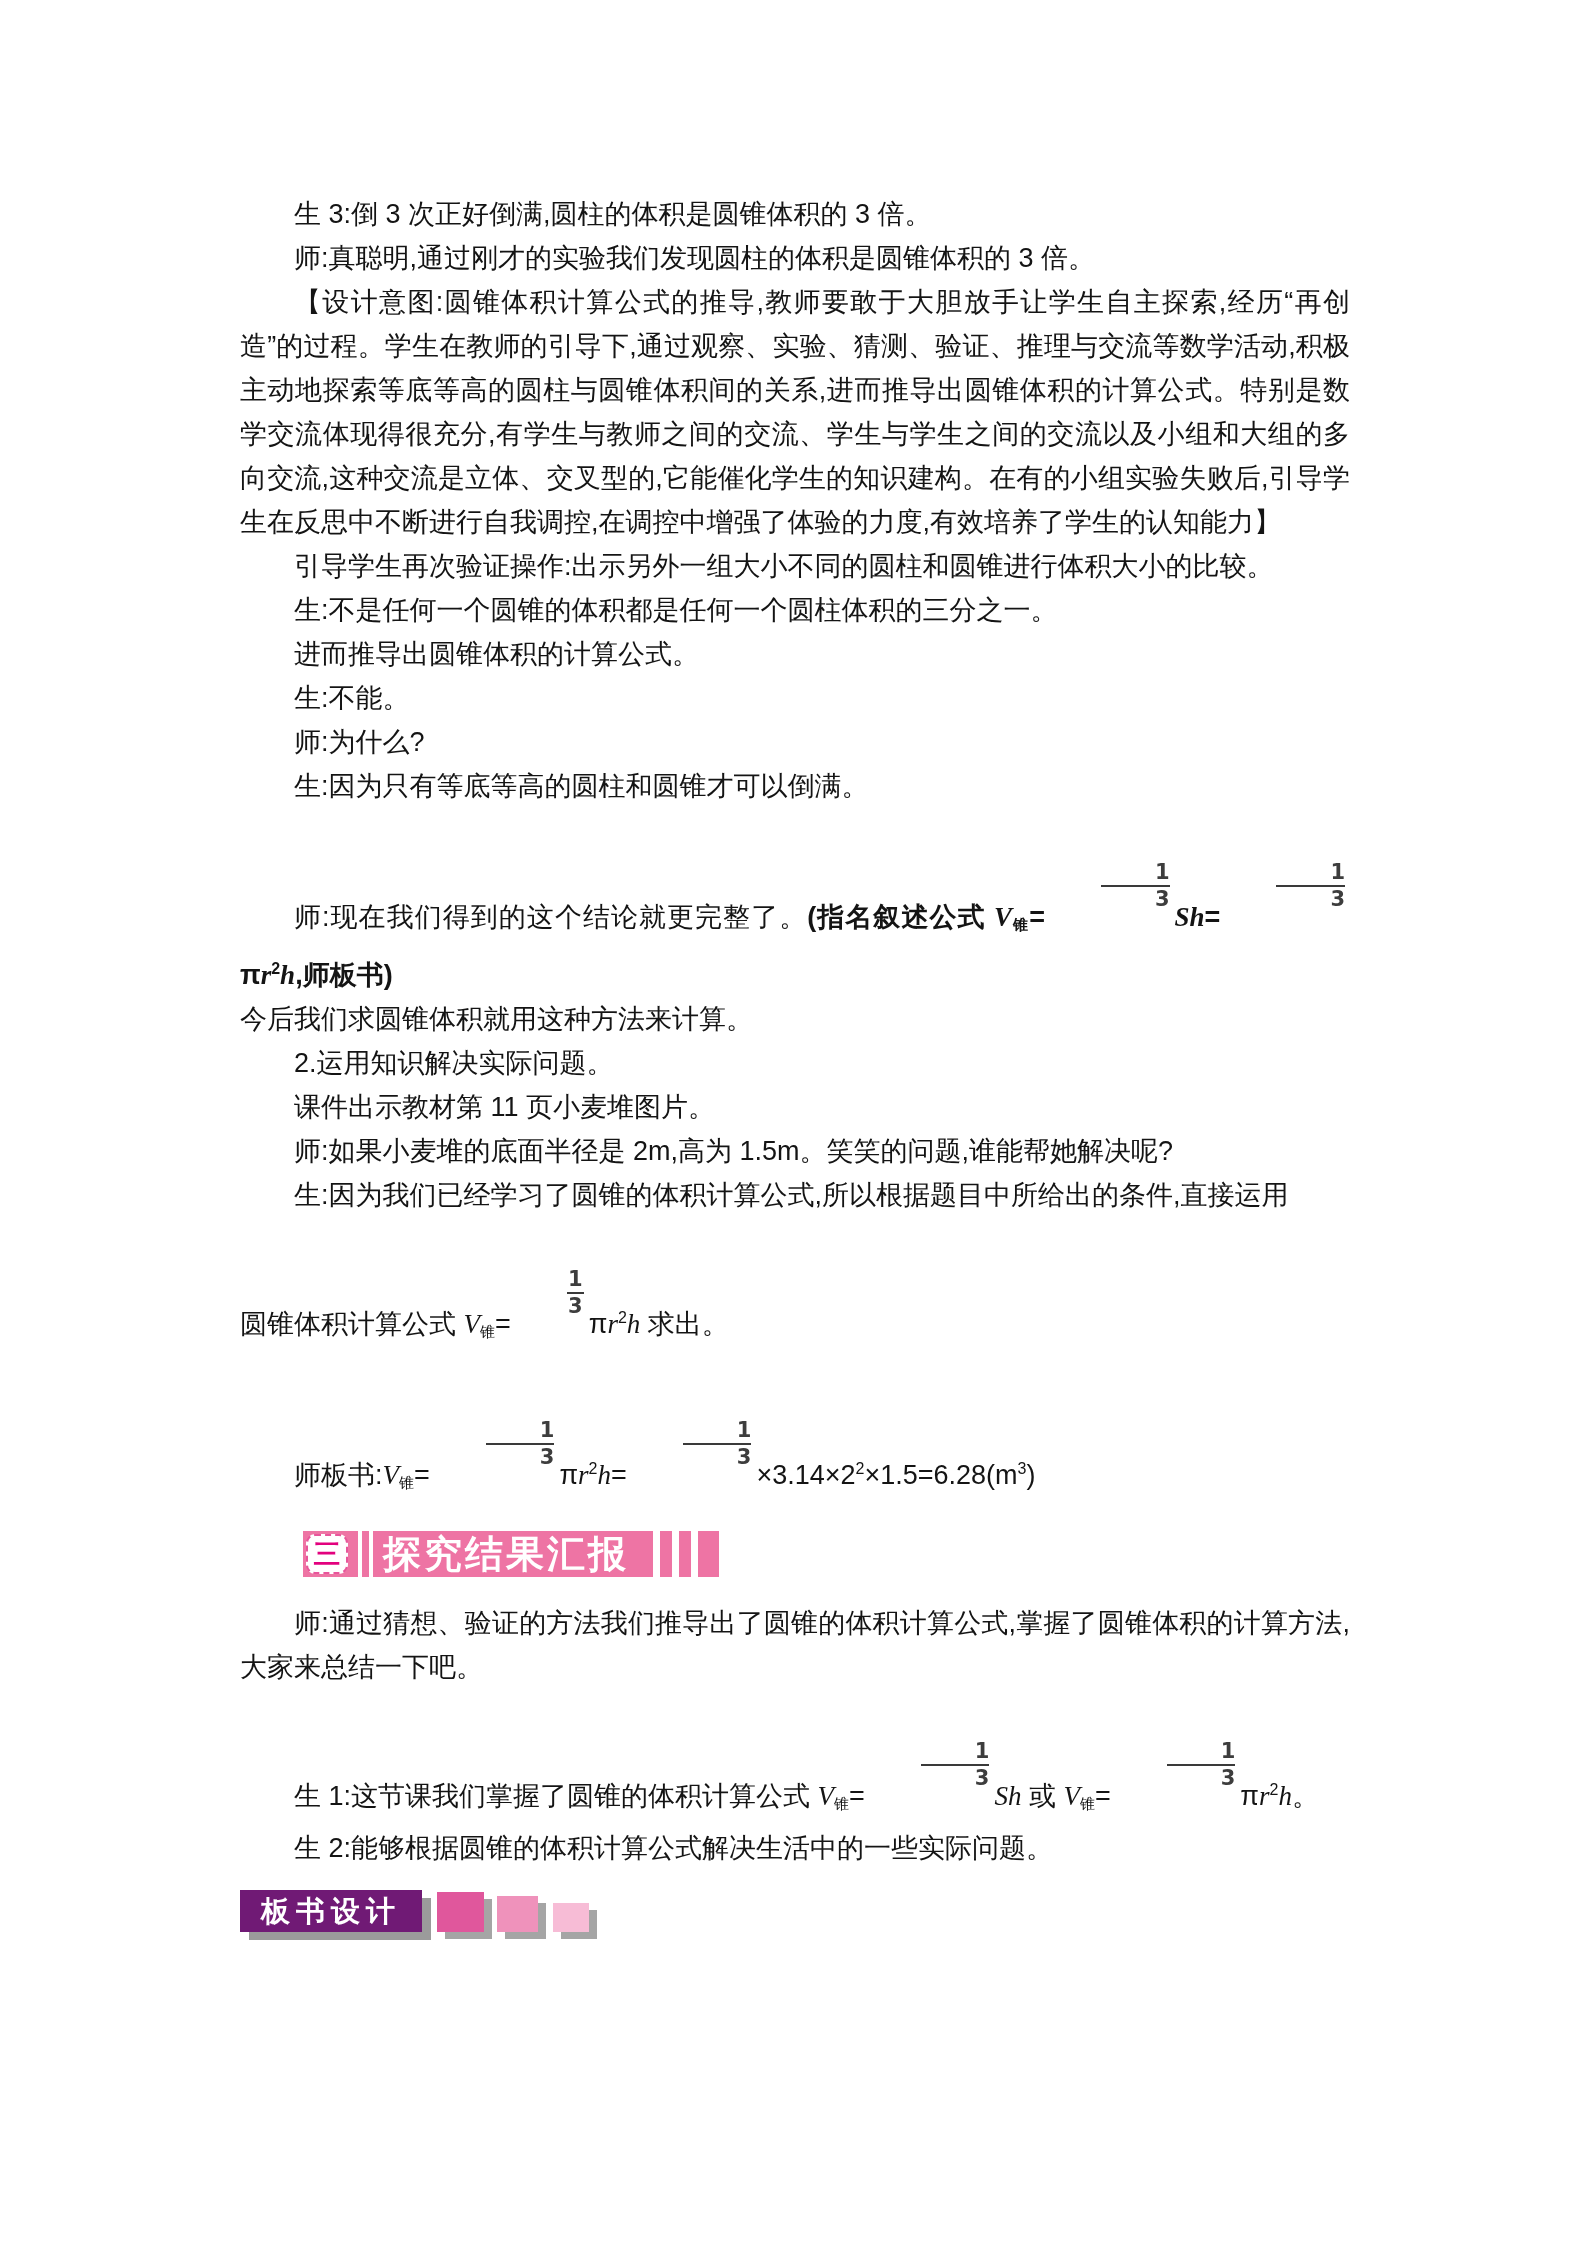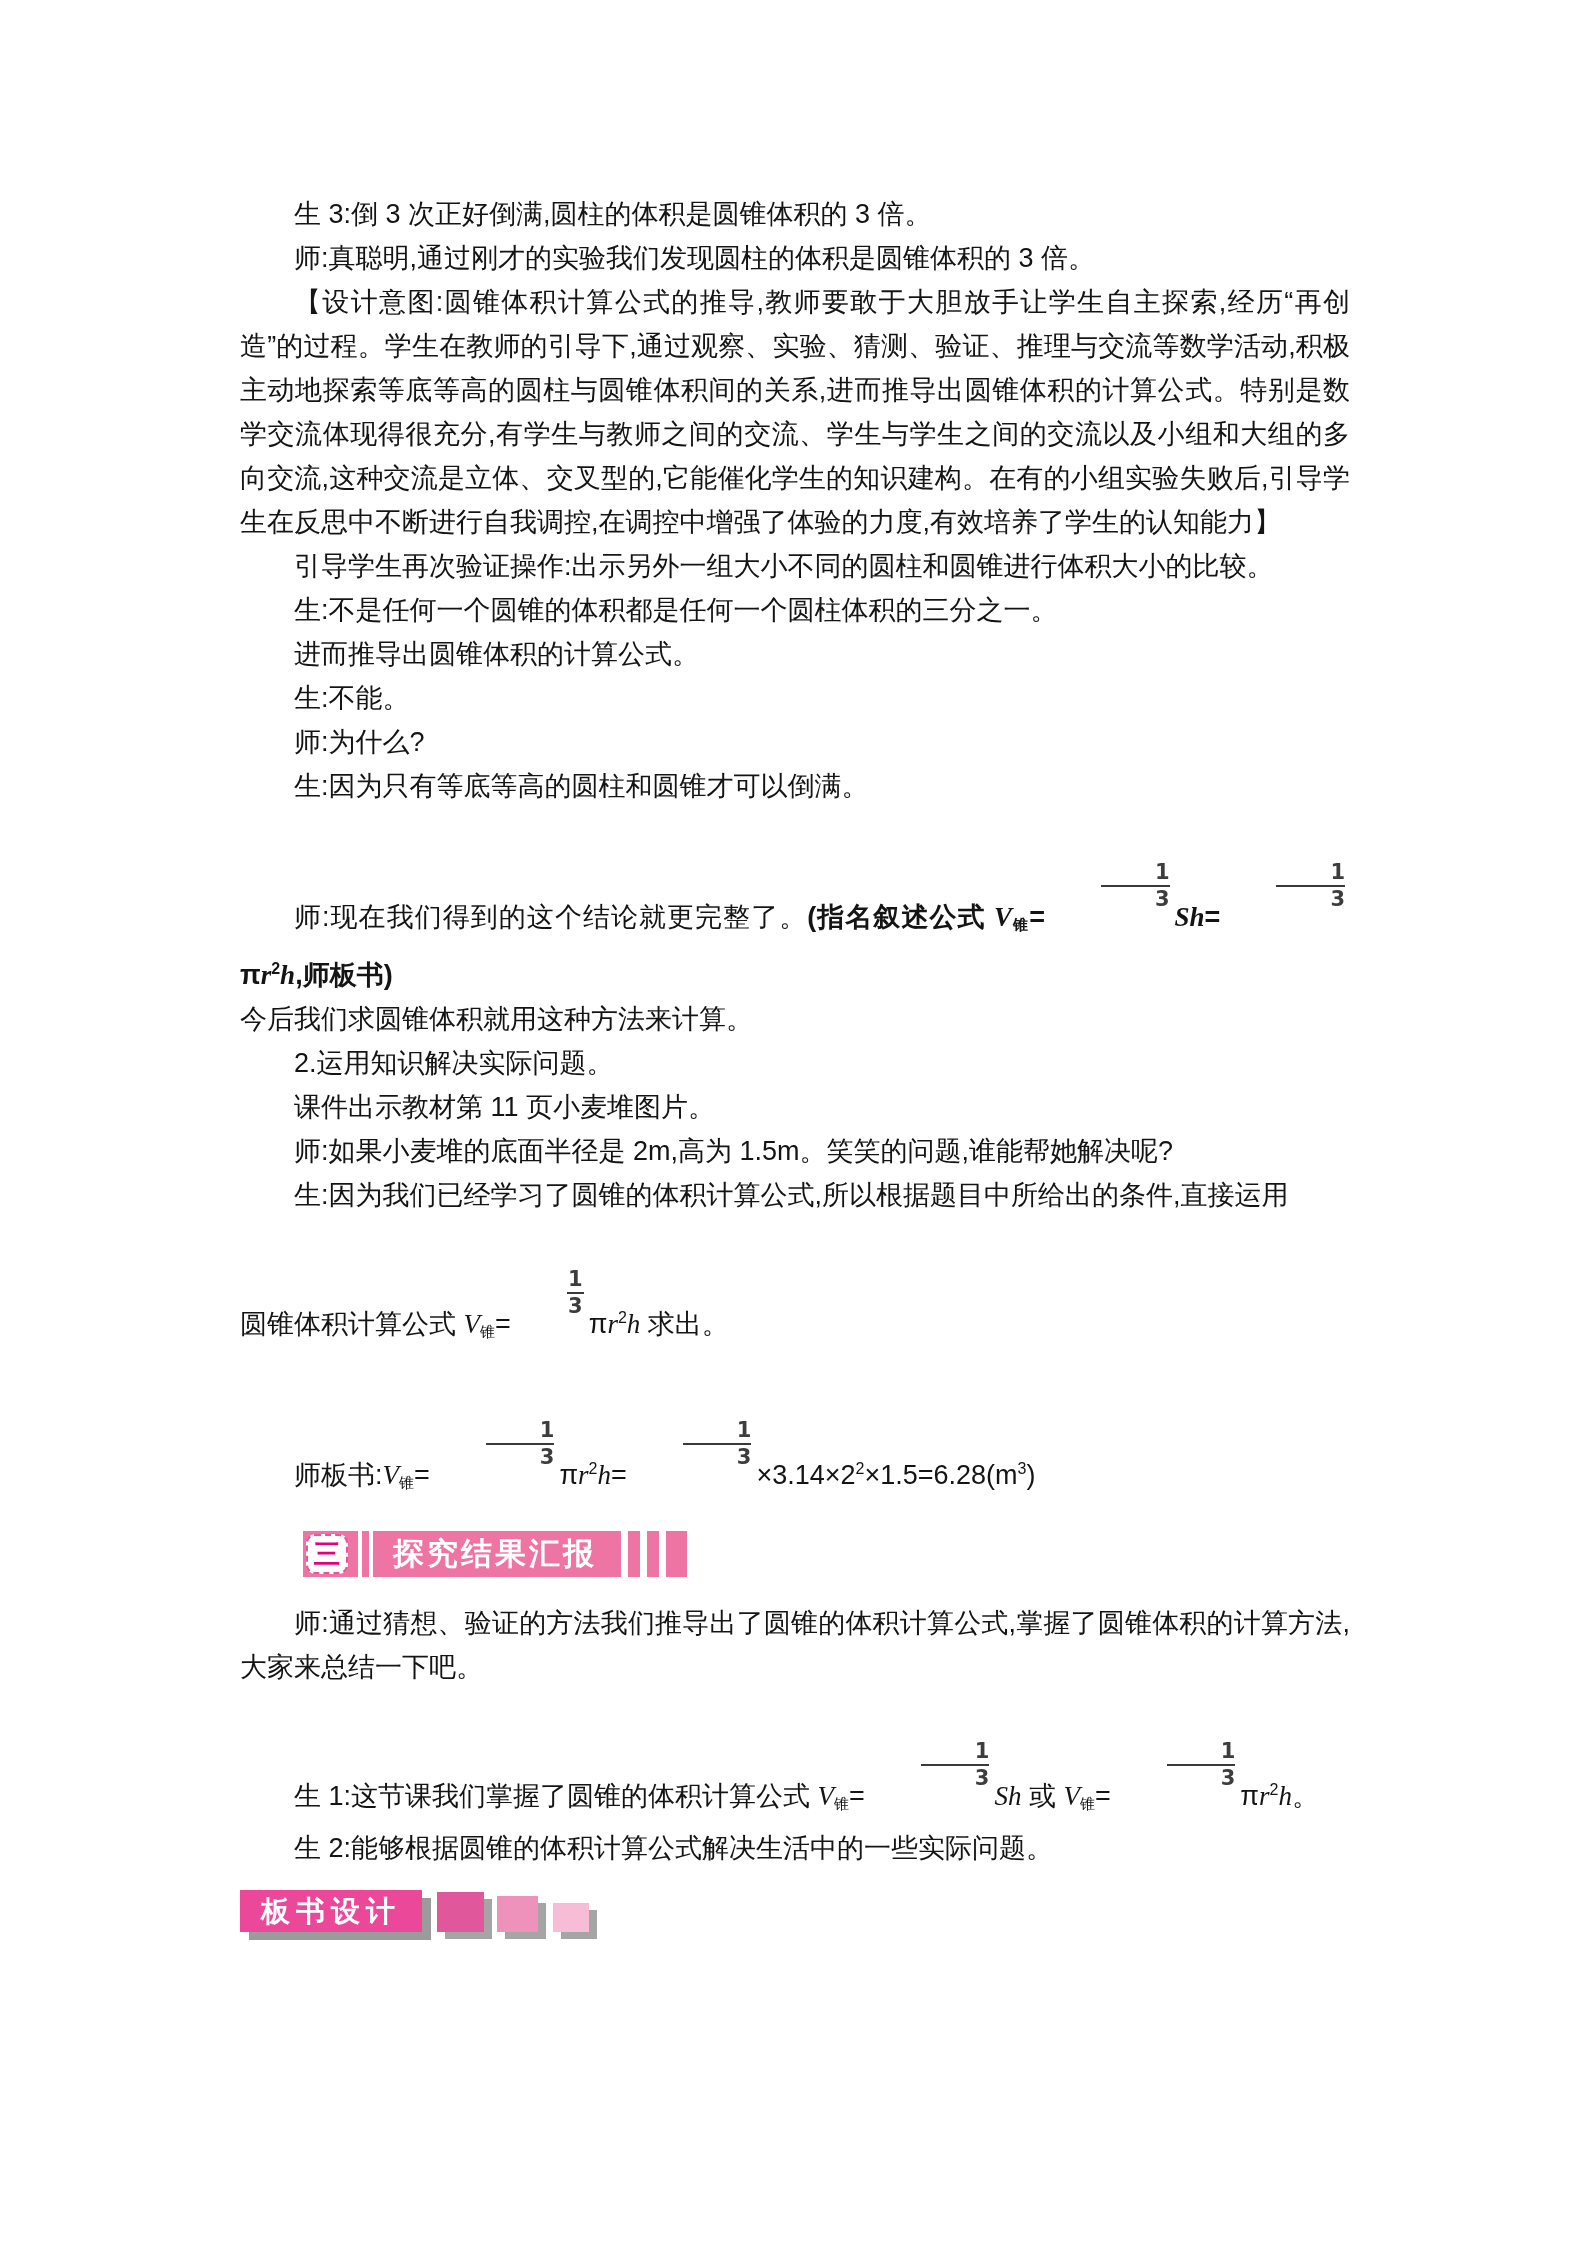--- a/index.html
+++ b/index.html
@@ -66,40 +66,40 @@
     font-weight: 700;
     font-size: 27px;
     line-height: 36px;
     text-align: center;
     flex: 0 0 auto;
   }
   .mini-stripe { width: 4px; height: 46px; background: #ffffff; margin-left: 7px; flex: 0 0 auto; }
   .mini-stripe.first { margin-left: 10px; }
   .banner-title {
     color: #ffffff;
-    font-size: 31px;
+    font-size: 38px;
     font-weight: 700;
     letter-spacing: 3px;
-    margin-left: 20px;
+    margin-left: 10px;
     white-space: nowrap;
   }
   .tail-stripe { background: #ee74a4; margin-left: 7px; flex: 0 0 auto; }
   .tail-stripe.s1 { width: 12px; }
   .tail-stripe.s2 { width: 12px; }
   .tail-stripe.s3 { width: 21px; }
 
   
   .footer-row {
     display: flex; align-items: flex-end;
     margin-top: 20px;
     text-indent: 0;
   }
   .footer-banner {
     width: 182px; height: 42px;
-    background: #ec4899;
+    background: #701a75;
     color: #ffffff;
     font-size: 29px;
     font-weight: 700;
     letter-spacing: 6px;
     text-align: center;
     line-height: 42px;
     box-shadow: 9px 8px 0 #9b9b9b;
     flex: 0 0 auto;
   }
   .deco-square { display: inline-block; flex: 0 0 auto; box-shadow: 8px 7px 0 #a5a5a5; }

